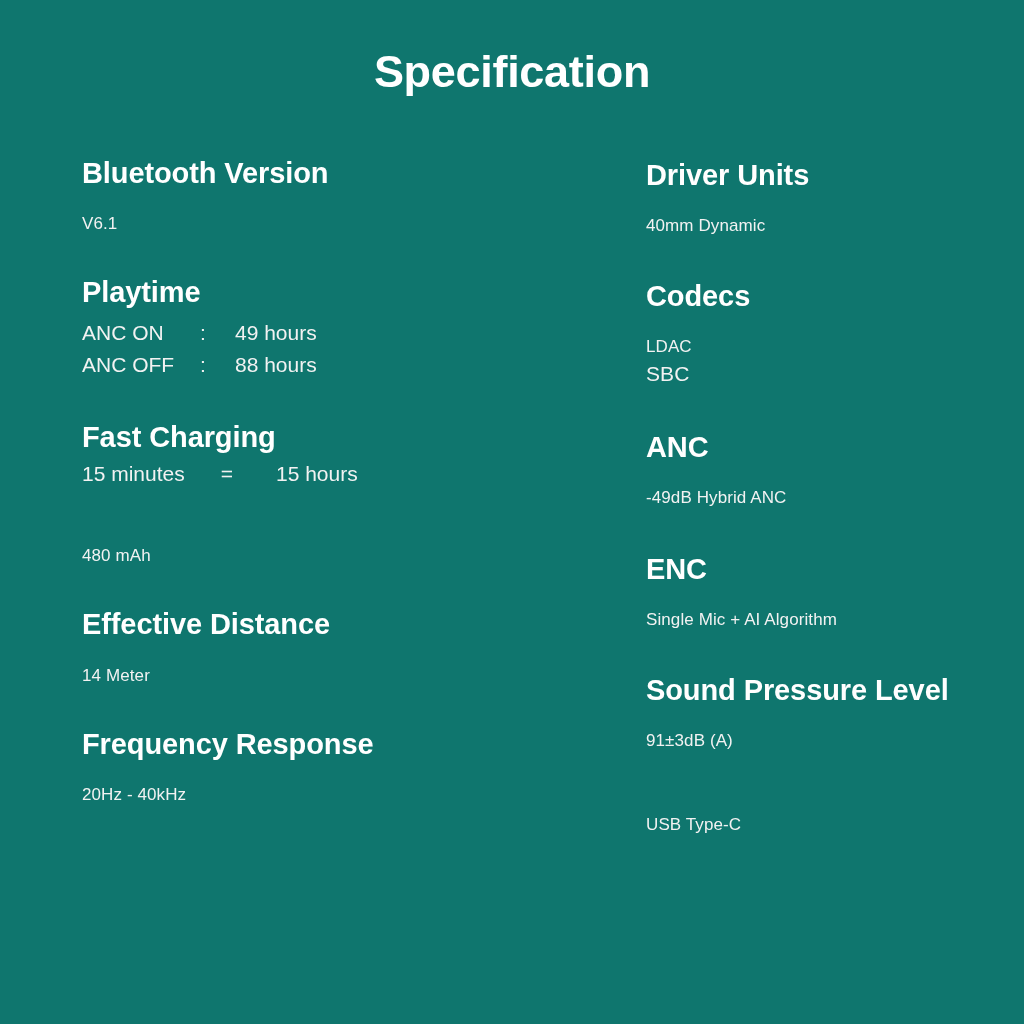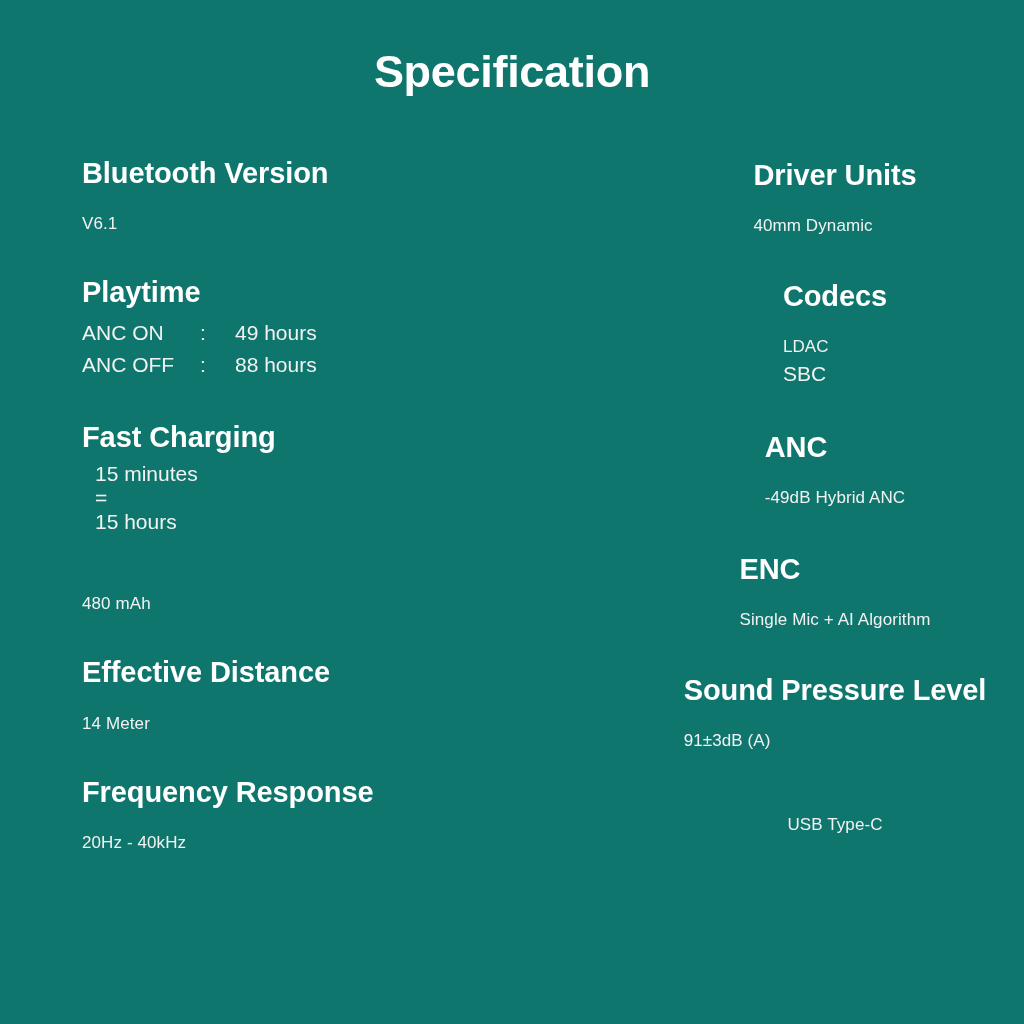--- a/index.html
+++ b/index.html
@@ -52,21 +52,20 @@
   .col-left {
     width: 573px;
     padding-left: 82px;
     box-sizing: border-box;
   }
   .col-right {
     width: 451px;
     padding-left: 73px;
     box-sizing: border-box;
     padding-top: 2px;
-    align-items: center;
   }
 
   .spec-item {
     margin-bottom: 38px;
   }
   .col-right .spec-item {
     margin-bottom: 40px;
   }
   .spec-item:last-child {
     margin-bottom: 0;
@@ -122,24 +121,25 @@
     flex: 0 0 35px;
   }
   .kv-val {
     color: #f2f2f2;
     font-size: 21px;
   }
 
   
   .eq-row {
     display: flex;
-    flex-direction: column;
+    flex-direction: row;
     align-items: baseline;
     margin-top: 6px;
     white-space: nowrap;
+    gap: 30px;
   }
   .eq-left   { color: #f2f2f2; font-size: 21px; }
   .eq-op     { color: #f2f2f2; font-size: 21px; margin-left: 6px; }
   .eq-right  { color: #f2f2f2; font-size: 21px; margin-left: 13px; }
 </style>
 </head>
 <body>
 
 <div class="page">
 

